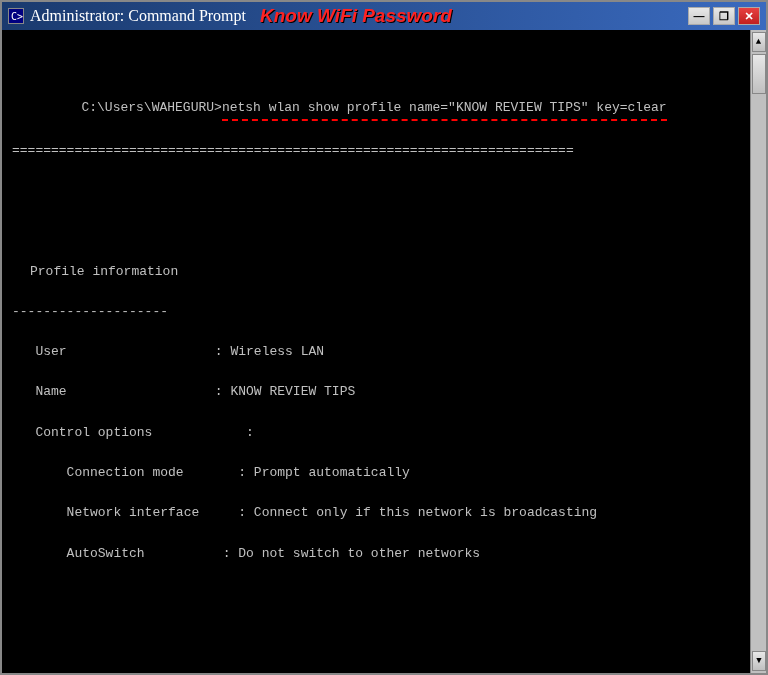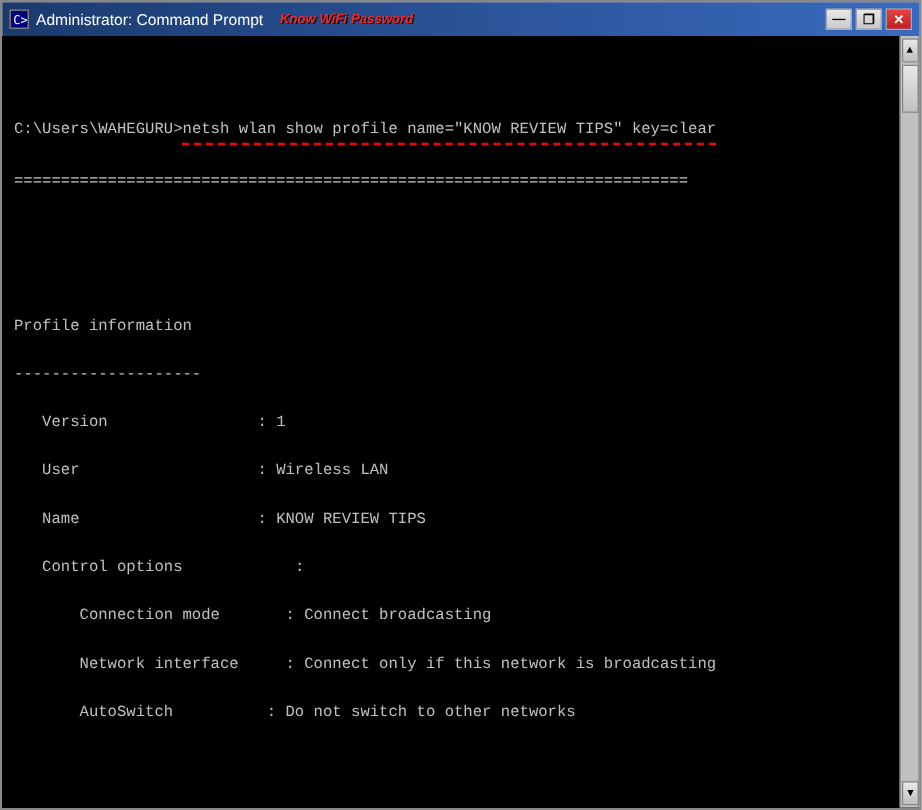--- a/index.html
+++ b/index.html
@@ -44,27 +44,27 @@
       display: flex;
       align-items: center;
       justify-content: center;
       font-size: 10px;
       color: #fff;
       flex-shrink: 0;
     }
 
     .title-bar-text-static {
       color: white;
-      font-size: 13px;
-      font-family: Liberation Sans, sans-serif;
+      font-size: 16px;
+      font-family: Liberation Serif, serif;
     }
 
     .title-bar-text-red {
       color: #ff2222;
-      font-size: 11px;
+      font-size: 19px;
       font-family: Arial Black, Arial, sans-serif;
       font-weight: 900;
       font-style: italic;
       text-shadow: 1px 1px 0 #000;
       margin-left: 8px;
     }
 
     .title-bar-controls {
       display: flex;
       gap: 3px;
@@ -113,28 +113,30 @@
       border-bottom: 2px dashed red;
       display: inline-block;
     }
 
     .cmd-line {
       display: block;
     }
 
     .prompt-line {
       display: block;
+      text-align: center;
     }
 
     .separator-line {
       color: #c0c0c0;
     }
 
     .section-header {
       color: #c0c0c0;
+      margin-left: 18px;
     }
 
     .dashes {
       color: #c0c0c0;
     }
   </style>
 </head>
 <body>
 
 <div class="window">
@@ -159,25 +161,24 @@
 
   <div class="cmd-body">
     <div class="cmd-content">
 <span class="cmd-line"> </span>
 <span class="prompt-line"><span>C:\Users\WAHEGURU&gt;</span><span class="red-underline">netsh wlan show profile name="KNOW REVIEW TIPS" key=clear</span></span>
 <span class="cmd-line separator-line">========================================================================</span>
 <span class="cmd-line"> </span>
 <span class="cmd-line"> </span>
 <span class="cmd-line section-header">Profile information</span>
 <span class="cmd-line dashes">--------------------</span>
-<span class="cmd-line"><span>   Version</span>                <span>: 1</span></span>
 <span class="cmd-line"><span>   User</span>                   <span>: Wireless LAN</span></span>
 <span class="cmd-line"><span>   Name</span>                   <span>: KNOW REVIEW TIPS</span></span>
 <span class="cmd-line"><span>   Control options</span>            <span>:</span></span>
-<span class="cmd-line"><span>       Connection mode</span>       <span>: Connect broadcasting</span></span>
+<span class="cmd-line"><span>       Connection mode</span>       <span>: Prompt automatically</span></span>
 <span class="cmd-line"><span>       Network interface</span>     <span>: Connect only if this network is broadcasting</span></span>
 <span class="cmd-line"><span>       AutoSwitch</span>          <span>: Do not switch to other networks</span></span>
 
 
 
 
 
 
 
 

